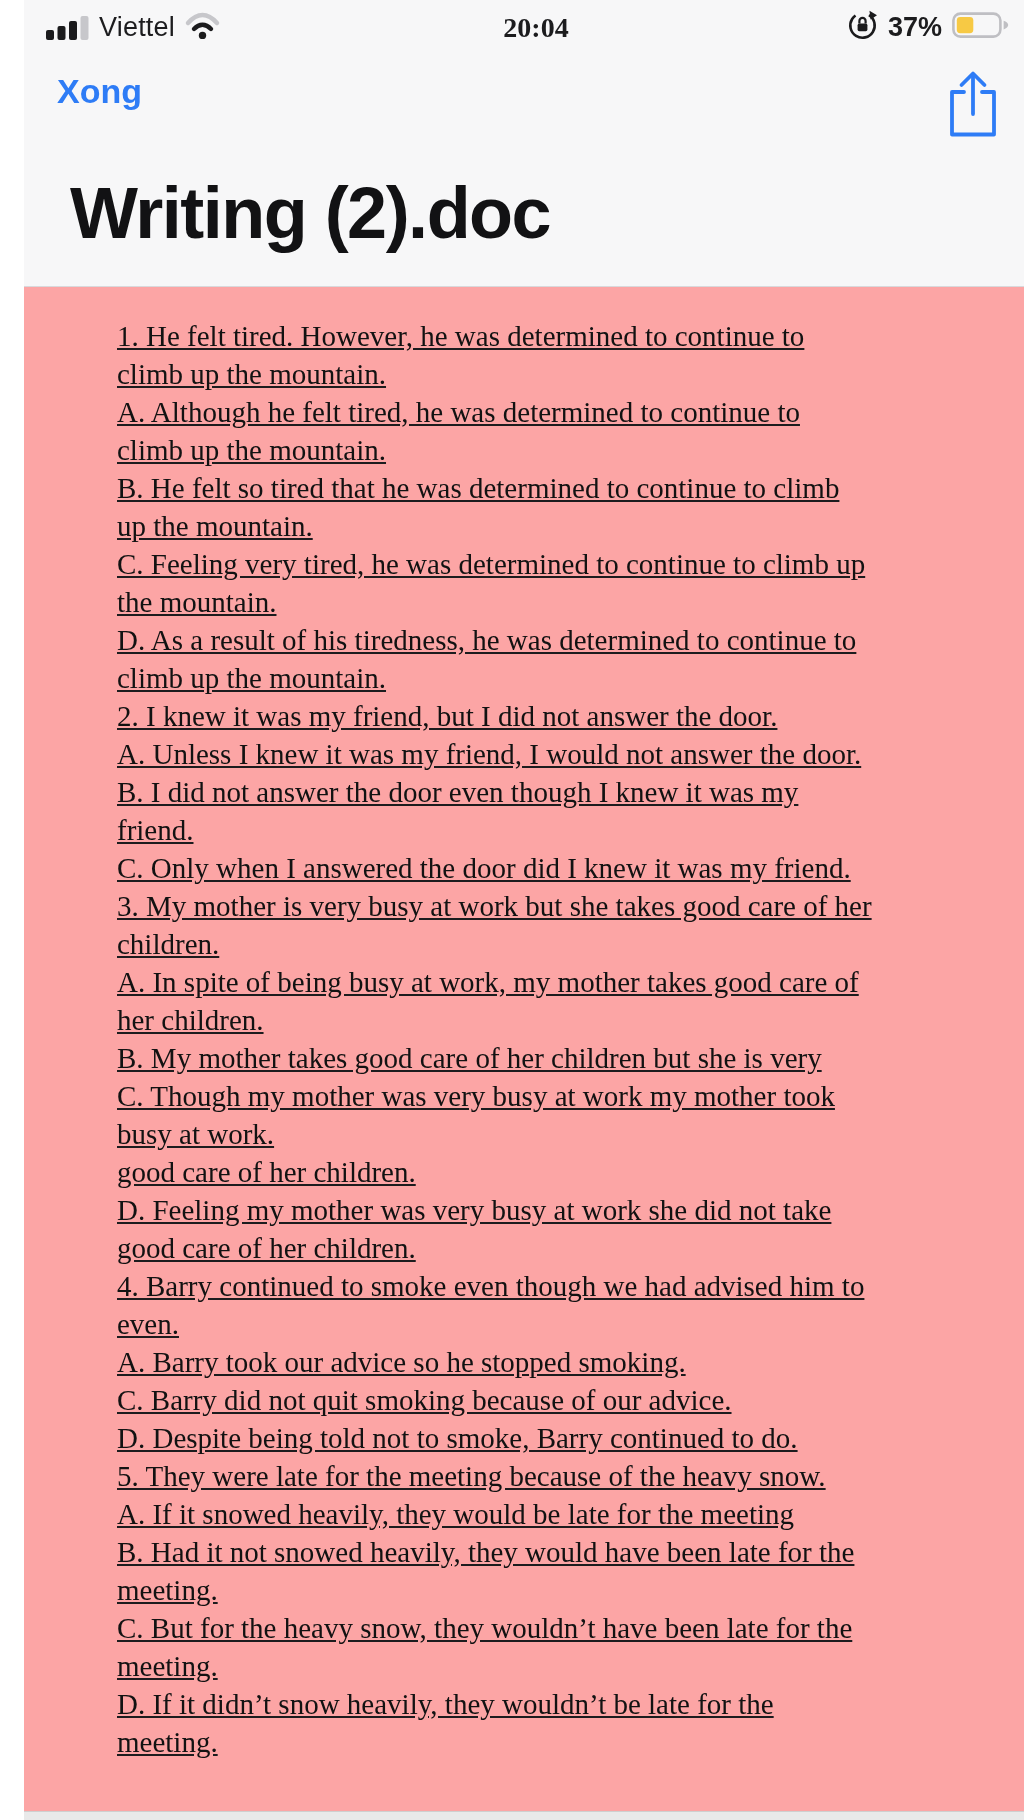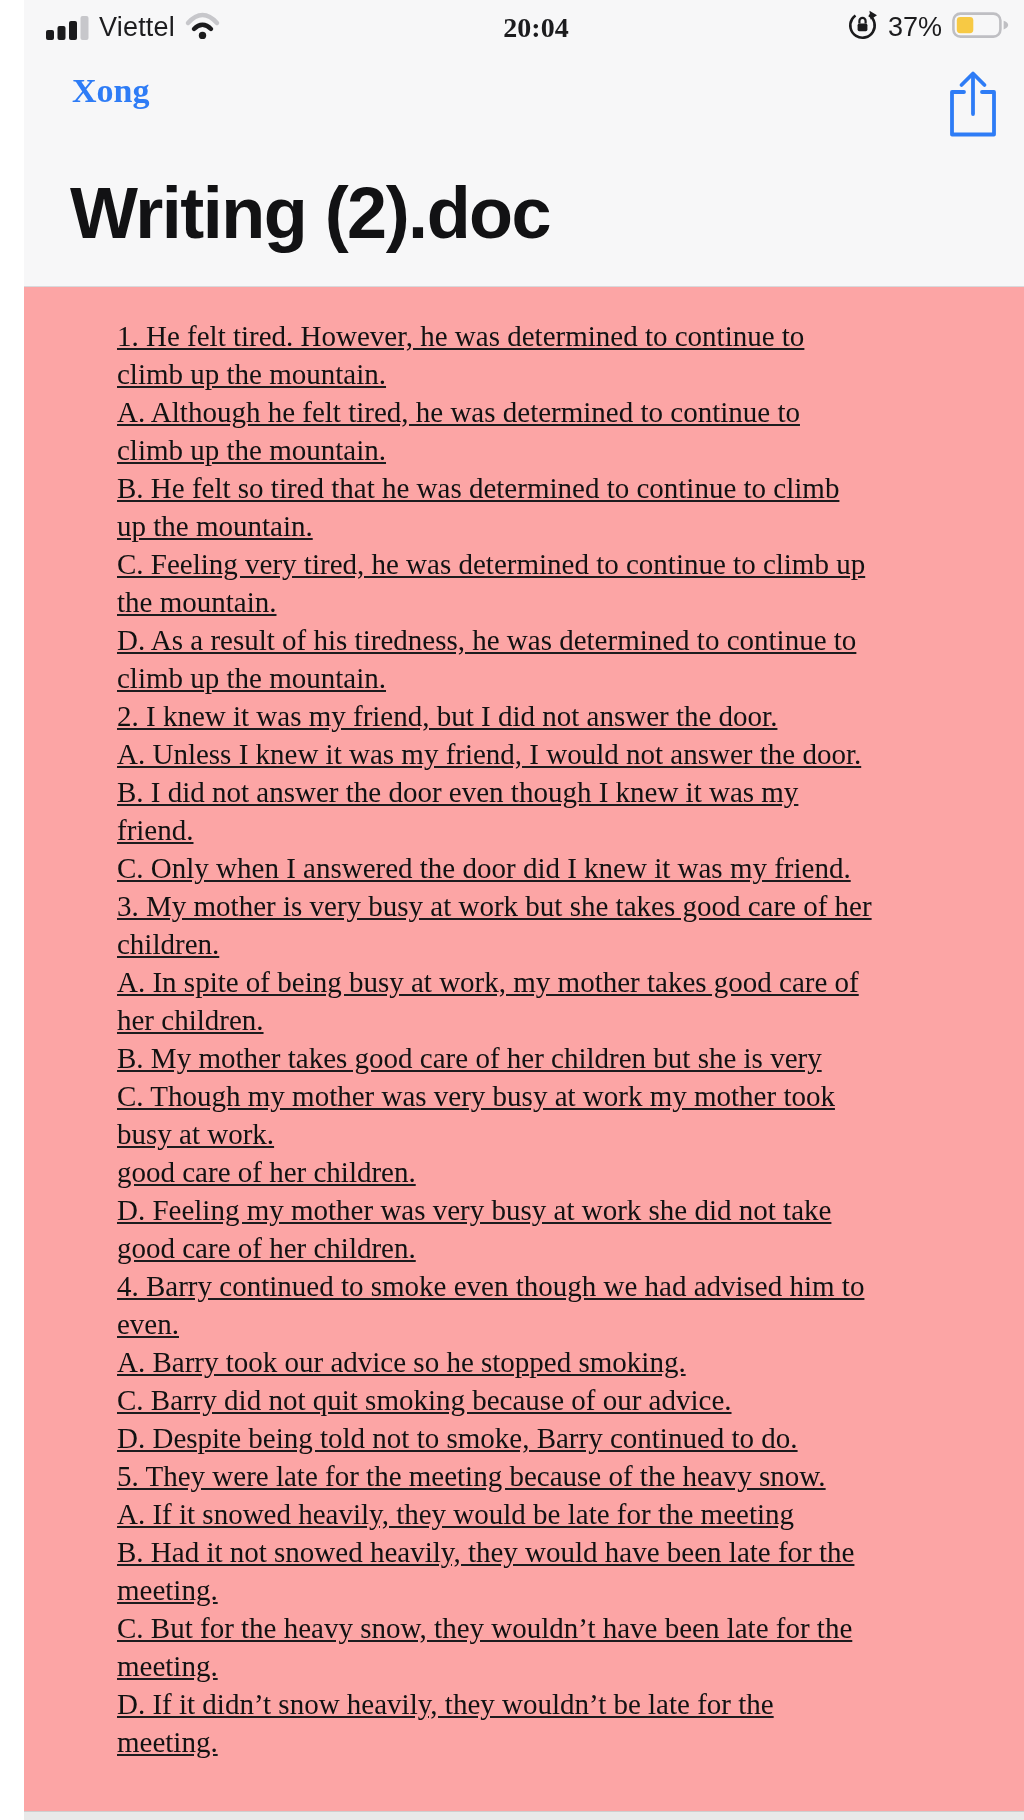--- a/index.html
+++ b/index.html
@@ -11,25 +11,25 @@
           font-family:"Liberation Sans",sans-serif;color:var(--text);margin-left:24px;}
   
   .header{position:absolute;top:0;left:0;right:0;height:286px;background:var(--header-bg);
           border-bottom:1px solid var(--divider);}
   .status-bar{position:absolute;top:0;left:0;right:0;height:55px;}
   .sb-left{position:absolute;left:22px;top:0;height:55px;display:flex;align-items:center;gap:9px;}
   .carrier{font-size:27px;font-weight:400;letter-spacing:.2px;}
   .sb-time{position:absolute;left:0;right:0;top:0;height:55px;display:flex;align-items:center;
            justify-content:center;font-size:28px;font-weight:700;font-family:Liberation Serif, serif;}
   .sb-right{position:absolute;right:38px;top:0;height:55px;display:flex;align-items:center;gap:10px;}
-  .battery-pct{font-size:27px;font-weight:400;}
+  .battery-pct{font-size:27px;font-weight:700;}
   
-  .done-btn{position:absolute;left:48px;top:72px;font-size:34px;font-weight:600;
+  .done-btn{position:absolute;left:33px;top:72px;font-size:34px;font-weight:600;
             color:var(--accent-blue);cursor:pointer;background:none;border:none;padding:0;
-            font-family:Liberation Serif, serif;}
+            font-family:Liberation Sans, sans-serif;}
   .share-btn{position:absolute;right:49px;top:70px;width:52px;height:68px;cursor:pointer;
              background:none;border:none;padding:0;}
   .doc-title{position:absolute;left:46px;top:172px;font-size:72px;font-weight:800;
              letter-spacing:-1.5px;color:#121214;white-space:nowrap;}
   
   .document{position:absolute;top:287px;left:0;right:0;bottom:0;background:#fca5a5;overflow:hidden;
             padding:30px 50px 0 93px;box-sizing:border-box;text-decoration:underline;}
   .doc-line{font-family:"Liberation Serif",serif;font-size:29px;line-height:38px;
             color:#121212;white-space:nowrap;}
   .bottom-strip{position:absolute;left:0;right:0;bottom:0;height:8px;background:var(--strip-gray);

